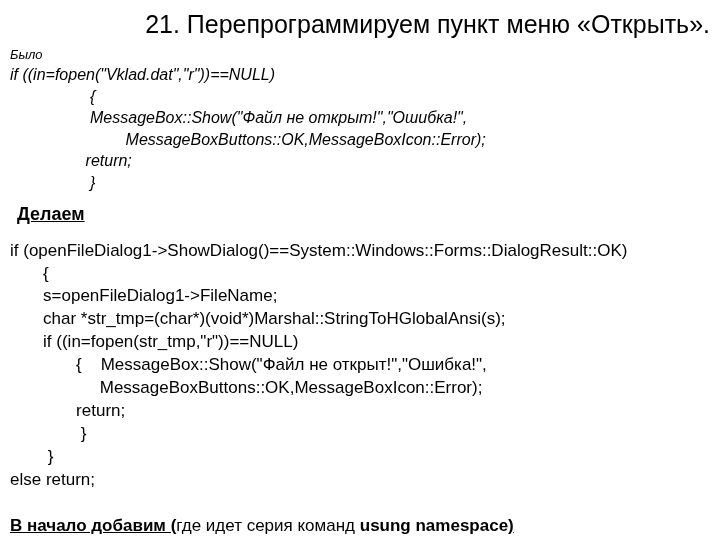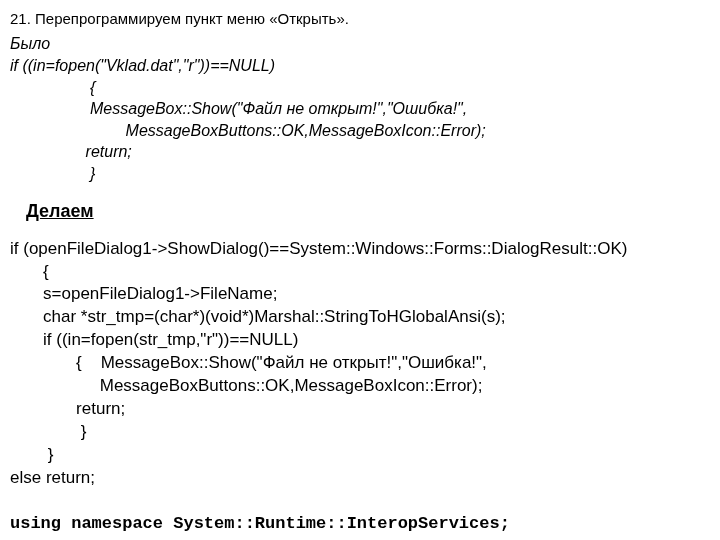--- a/index.html
+++ b/index.html
@@ -9,41 +9,41 @@
     height: 540px;
     background: #ffffff;
     font-family: Arial, Helvetica, sans-serif;
     color: #000;
   }
   .page {
     padding: 8px 10px 0 10px;
     box-sizing: border-box;
   }
   .title {
-    font-size: 15px;
-    text-align: left;
+    font-size: 25px;
+    text-align: right;
     margin: 2px 0 8px 0;
   }
   .subhead {
-    font-size: 16px;
+    font-size: 13px;
     font-style: italic;
     margin: 0;
   }
   .codeblock {
     font-size: 16px;
     font-style: italic;
     white-space: pre;
     line-height: 1.35;
     margin: 2px 0 10px 0;
   }
   .subhead2 {
     font-size: 18px;
     font-weight: bold;
     text-decoration: underline;
-    margin: 16px;
+    margin: 7px;
   }
   .codeblock2 {
     font-size: 17px;
     white-space: pre;
     line-height: 1.35;
     margin: 15px 0 24px 0;
   }
   .addline {
     font-size: 17px;
     margin: 0 0 18px 0;
@@ -83,16 +83,19 @@
        s=openFileDialog1-&gt;FileName;
        char *str_tmp=(char*)(void*)Marshal::StringToHGlobalAnsi(s);
        if ((in=fopen(str_tmp,"r"))==NULL)
               {    MessageBox::Show("Файл не открыт!","Ошибка!",
                    MessageBoxButtons::OK,MessageBoxIcon::Error);
               return;
                }
         }
 else return;</div>
 
+  <div class="addline">
+    <span class="b-u">В начало добавим (</span><span>где идет серия команд   </span><span class="bold">usung namespace</span><span class="b-u">)</span>
+  </div>
 
   <div class="mono">using namespace System::Runtime::InteropServices;</div>
 
 </div>
 
 </body></html>

